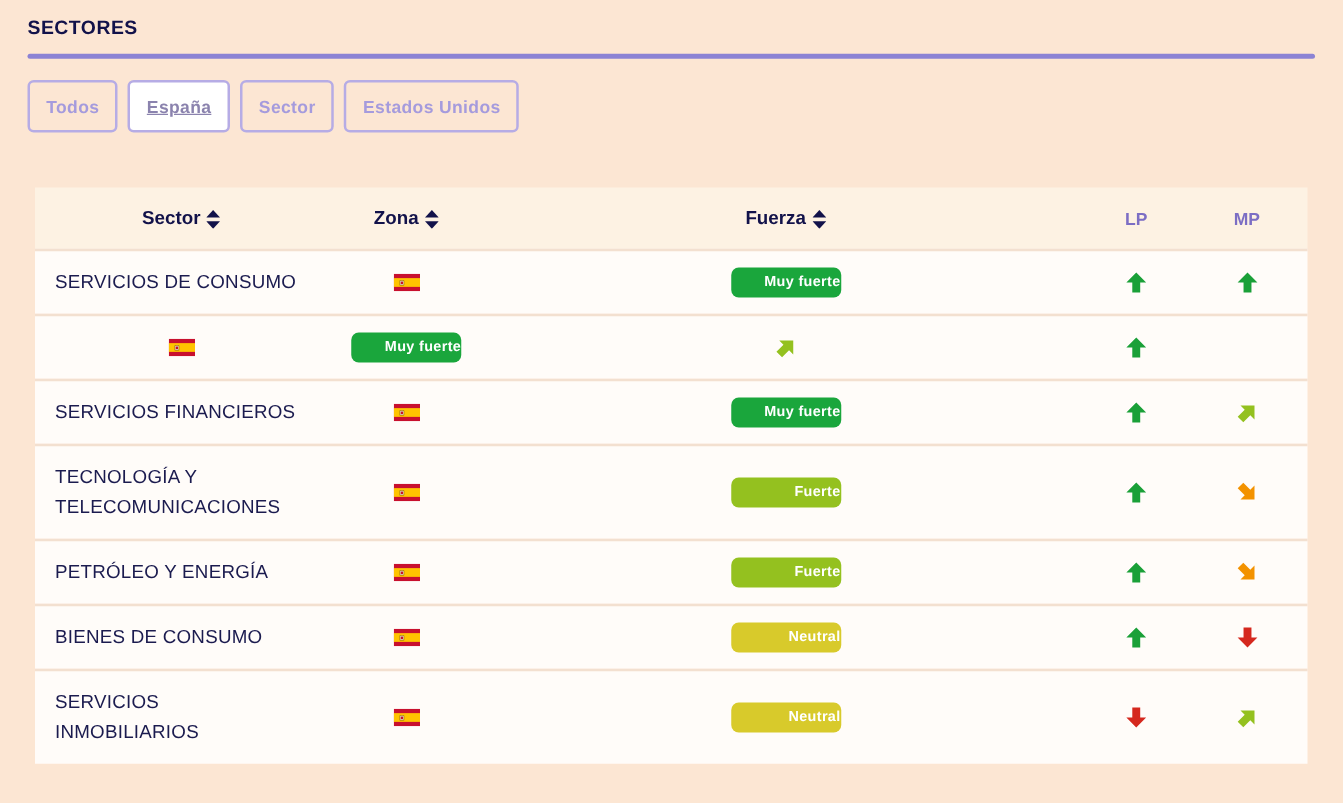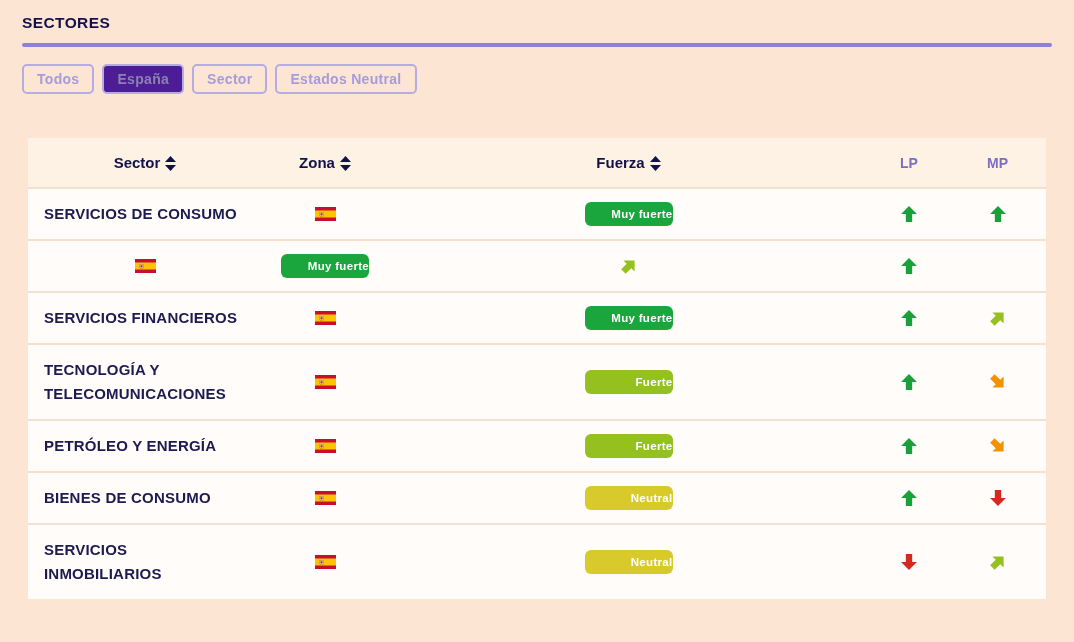--- a/index.html
+++ b/index.html
@@ -29,26 +29,27 @@
   .filter-btn {
     font-family: "Liberation Sans", sans-serif;
     background: transparent;
     border: 2px solid #b6ace5;
     border-radius: 5px;
     color: #a59bdd;
     font-size: 14px;
     font-weight: 700;
     letter-spacing: 0.3px;
     padding: 4px 13px;
-    height: 30px;
+    height: 42px;
     cursor: pointer;
   }
   .filter-btn.active {
-    background: #4c1d95;
+    background: #ffffff;
     color: #8b83ae;
+    text-decoration: underline;
   }
 
   .sector-table { margin: 0 6px; }
   .t-row {
     display: grid;
     grid-template-columns: 234px 126px 1fr 80px 97px;
     align-items: center;
   }
   .t-head {
     background: #fdf2e3;
@@ -76,21 +77,21 @@
   .t-body .t-row {
     background: #fffcf9;
     border-top: 2px solid #f3e0d0;
     padding: 13px 0;
   }
   .td { justify-self: center; display: flex; align-items: center; }
   .td-sector {
     justify-self: stretch;
     padding-left: 16px;
     font-size: 15px;
-    font-weight: 700;
+    font-weight: 400;
     letter-spacing: 0.2px;
     color: #1b1b4f;
     line-height: 24px;
     white-space: pre-line;
   }
   .flag { display: inline-flex; line-height: 0; }
   .badge {
     display: inline-block;
     width: 88px;
     padding: 6px 0;
@@ -108,21 +109,21 @@
 
 <div class="page">
 
   <div class="page-title">SECTORES</div>
   <div class="title-rule"></div>
 
   <div class="filters">
     <button class="filter-btn">Todos</button>
     <button class="filter-btn active">España</button>
     <button class="filter-btn">Sector</button>
-    <button class="filter-btn">Estados Neutral</button>
+    <button class="filter-btn">Estados Unidos</button>
   </div>
 
   <div class="sector-table">
     <div class="t-row t-head">
       <div class="th">
         <span>Sector</span>
         <span class="sort-icon">
           <svg width="11" height="15" viewBox="0 0 11 15">
               <path d="M5.5 0 L11 6 H0 Z" fill="#12124a"></path>
               <path d="M0 9 H11 L5.5 15 Z" fill="#12124a"></path>

